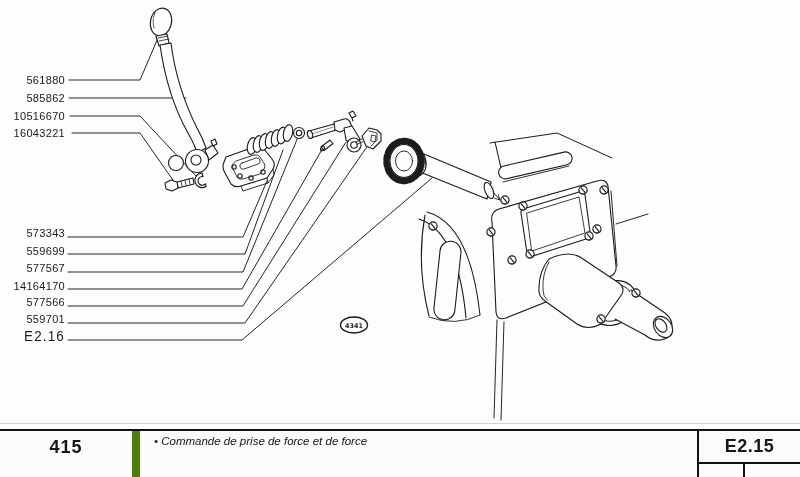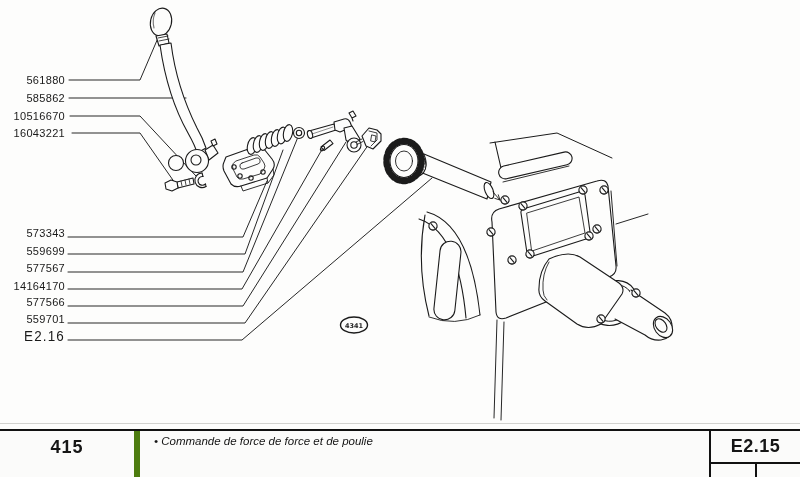--- a/index.html
+++ b/index.html
@@ -20,37 +20,37 @@
   .l5{left:3px;top:227px;} .l6{left:3px;top:245px;}
   .l7{left:3px;top:262px;} .l8{left:3px;top:280px;}
   .l9{left:3px;top:296px;} .l10{left:3px;top:313px;}
   .l11{left:3px;top:328px;}
   .preline{position:absolute;left:0;right:0;top:423px;height:1px;background:#c7c7c3;opacity:.8;}
   .footer{
     position:absolute;left:0;right:0;top:429px;bottom:0;background:#fbfbfa;
     border-top:2.5px solid #111;display:flex;
   }
   .f-page{
-    width:140px;border-right:6px solid #4d7c0f;box-sizing:border-box;
+    width:140px;border-right:8px solid #4d7c0f;box-sizing:border-box;
     display:flex;justify-content:center;align-items:flex-start;
     font-weight:bold;font-size:18px;padding-top:6px;letter-spacing:1px;
   }
   .f-title-block{flex:1;box-sizing:border-box;}
   .f-title{
     text-align:center;font-weight:bold;font-size:15px;letter-spacing:4.5px;
     word-spacing:9px;margin-top:6px;white-space:nowrap;
   }
   .f-subs{
     display:flex;font-style:italic;font-size:11.5px;margin-top:4px;
     padding-left:14px;color:#141414;
   }
   .f-subs .sub-fr{width:278px;}
   .f-subs .sub-en{flex:1;}
   .f-code{
-    width:91px;border-left:2px solid #111;box-sizing:border-box;position:relative;
+    width:103px;border-left:2px solid #111;box-sizing:border-box;position:relative;
   }
   .f-code-text{
     text-align:center;font-weight:bold;font-size:18px;padding-top:5px;letter-spacing:.5px;
   }
   .f-code-sub{
     position:absolute;left:0;right:0;top:31px;bottom:0;border-top:2px solid #111;display:flex;
   }
   .f-code-sub .sub-l{width:46px;border-right:2px solid #111;box-sizing:border-box;}
   .f-code-sub .sub-r{flex:1;}
 </style>
@@ -227,21 +227,21 @@
   <div class="plabel l10">559701</div>
   <div class="plabel l11 big">E2.16</div>
 
   <div class="preline"></div>
   <div class="footer">
     <div class="f-page">
       <span>415</span>
     </div>
     <div class="f-title-block">
       <div class="f-subs">
-        <span class="sub-fr">• Commande de force de force et de poulie</span>
+        <span class="sub-fr">• Commande de prise de force et de force</span>
       </div>
     </div>
     <div class="f-code">
       <div class="f-code-text">E2.15</div>
       <div class="f-code-sub">
         <div class="sub-l"></div>
         <div class="sub-r"></div>
       </div>
     </div>
   </div>

